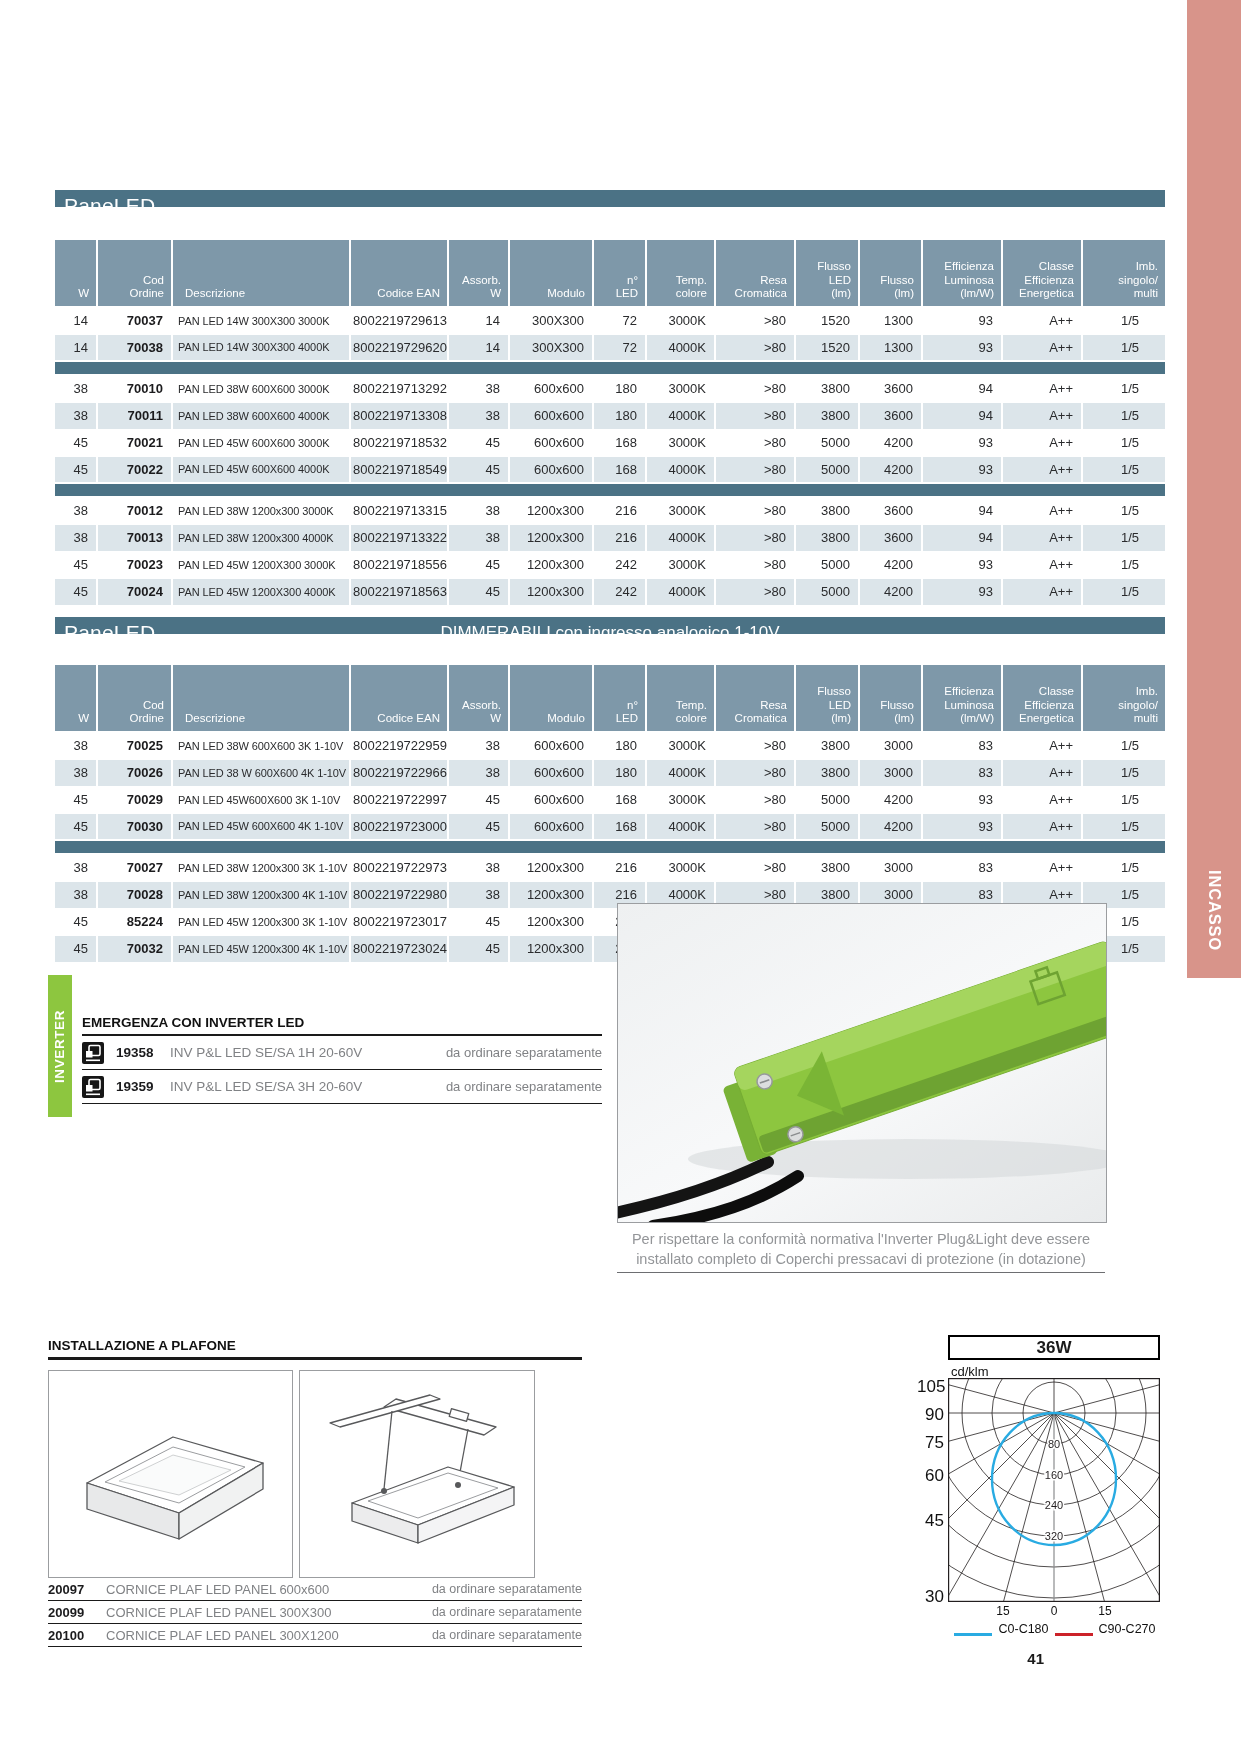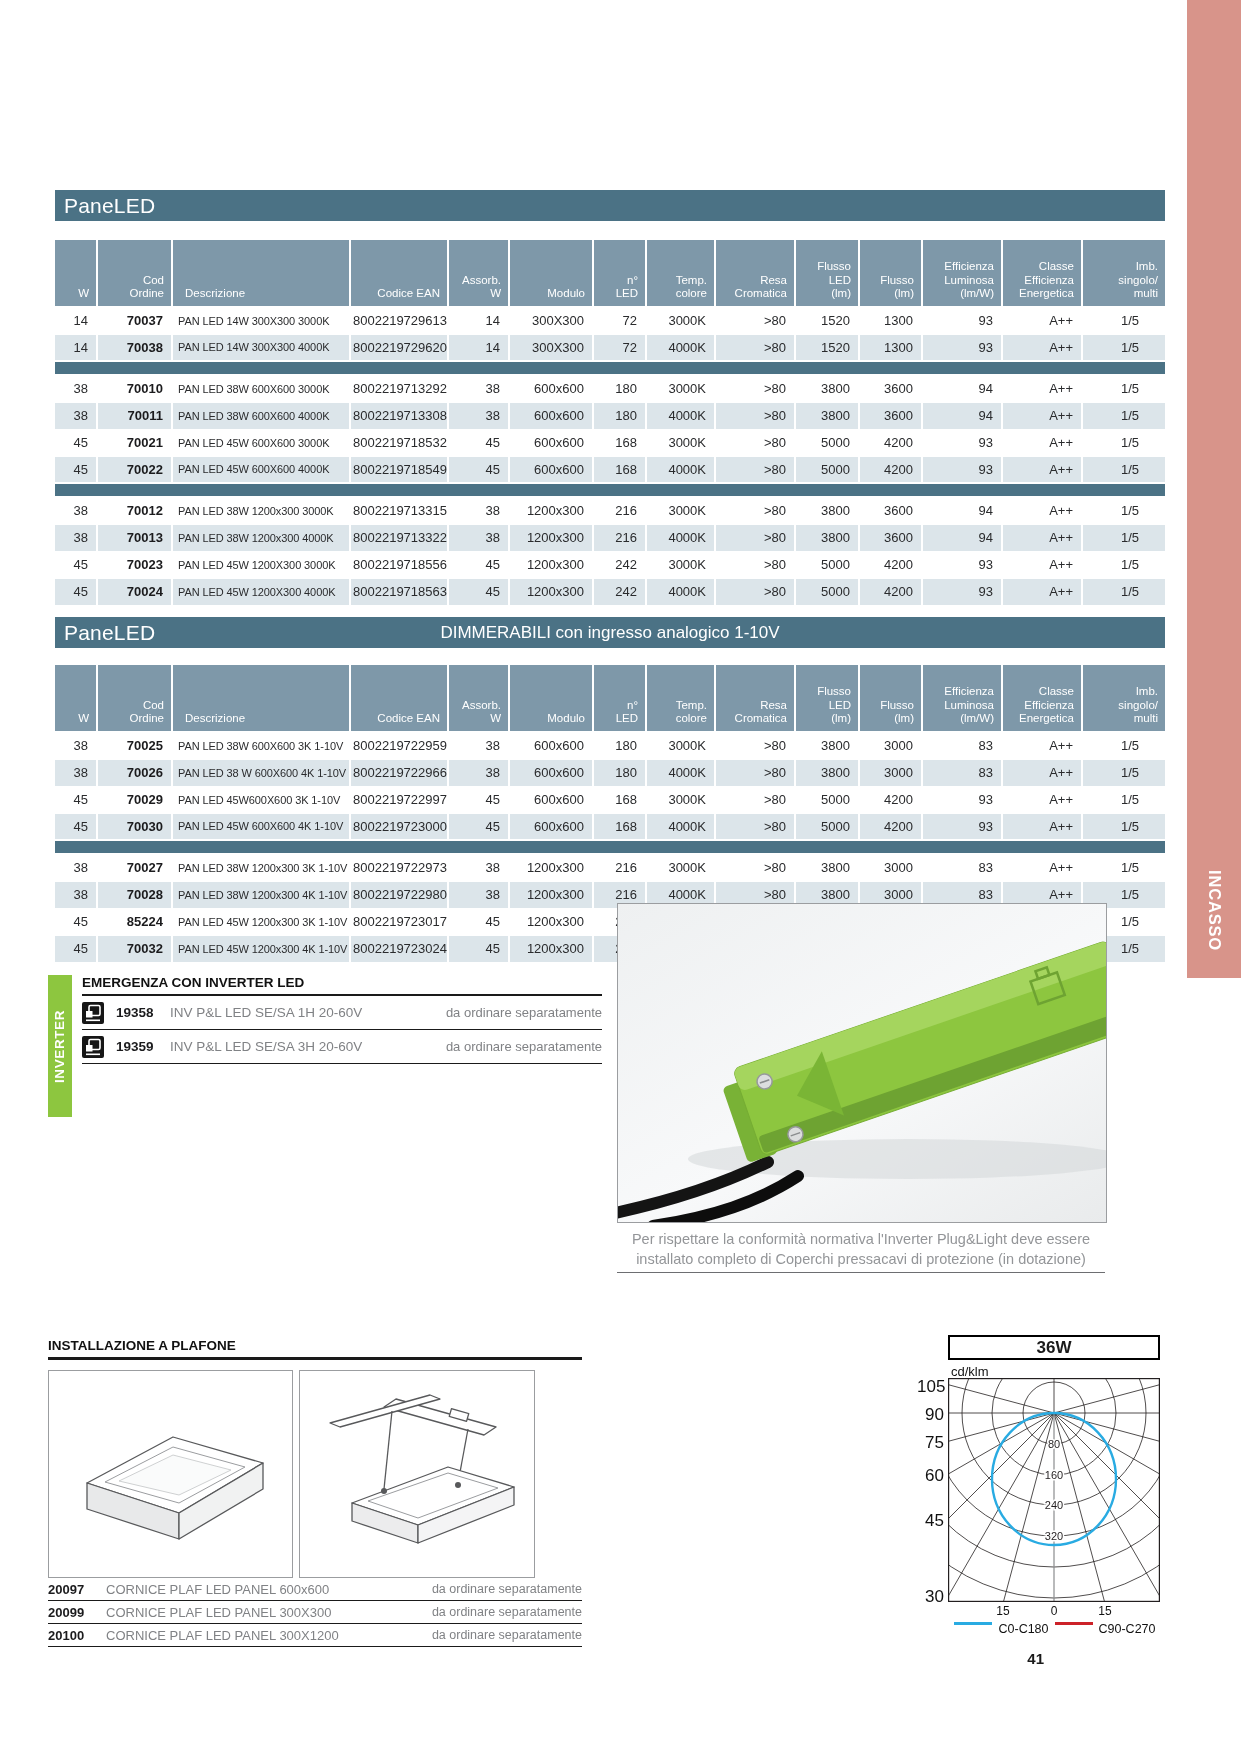--- a/index.html
+++ b/index.html
@@ -7,21 +7,21 @@
         font-family:"Liberation Sans",sans-serif;color:#1a1a1a;}
 
   
   .pinkbar{position:absolute;left:1187px;top:0;width:54px;height:978px;background:#d8948a;}
   .pinkbar .vwrap{position:absolute;left:0;top:855px;width:54px;height:110px;
         display:flex;align-items:center;justify-content:center;}
   .pinkbar .vwrap span{transform:rotate(90deg);color:#fff;font-weight:bold;font-size:16.5px;
         letter-spacing:.8px;white-space:nowrap;}
 
   
-  .secbar{position:absolute;left:55px;width:1110px;height:31px;background:#4b7285;color:#fff;}
+  .secbar{position:absolute;left:55px;width:1110px;height:17px;background:#4b7285;color:#fff;}
   .secbar .t{position:absolute;left:9px;top:4px;font-size:21px;letter-spacing:.2px;}
   .secbar .sub{position:absolute;left:0;right:0;top:6px;text-align:center;font-size:17px;}
   #bar1{top:190px;} #bar2{top:617px;}
 
   
   table.prod{position:absolute;left:55px;width:1110px;border-collapse:collapse;table-layout:fixed;}
   #tblA{top:240px;} #tblB{top:665px;}
   table.prod th{background:#7e98a9;color:#fff;font-weight:normal;font-size:11.5px;line-height:1.15;
         text-align:right;vertical-align:bottom;padding:4px 7px 6px 2px;white-space:pre-line;
         height:67px;box-sizing:border-box;border-left:2px solid #fff;border-bottom:2px solid #fff;margin-top:15px;}
@@ -37,21 +37,21 @@
   table.prod td.desc{text-align:left;font-size:11px;padding-left:5px;letter-spacing:-.1px;}
   table.prod tr.sep td{background:#4b7285;height:14px;padding:0;border-top:2px solid #fff;
         border-bottom:2px solid #fff;border-left:none;}
 
   
   .emerg{position:absolute;left:48px;top:975px;width:560px;}
   .invtab{position:absolute;left:0;top:0;width:24px;height:142px;background:#8dc63f;
         display:flex;align-items:center;justify-content:center;}
   .invtab span{transform:rotate(-90deg);color:#fff;font-weight:bold;font-size:13.5px;
         letter-spacing:.6px;white-space:nowrap;}
-  .emerg-body{margin-left:34px;width:520px;}
+  .emerg-body{margin-left:34px;width:520px;margin-top:40px;}
   .emerg-title{font-size:13.5px;font-weight:bold;color:#111;padding-bottom:4px;
         border-bottom:2.5px solid #1a1a1a;}
   .erow{display:flex;align-items:center;height:33px;border-bottom:1.5px solid #1a1a1a;}
   .pl-logo{width:22px;height:22px;margin-right:12px;flex:0 0 22px;}
   .ecode{font-weight:bold;font-size:13.5px;color:#1b1b1d;width:54px;}
   .edesc{color:#808285;font-size:13.5px;flex:1;}
   .enote{color:#808285;font-size:13px;}
 
   
   .photo{position:absolute;left:617px;top:903px;width:488px;height:318px;margin:0;
@@ -76,21 +76,21 @@
 
   
   .chart{position:absolute;left:945px;top:1335px;width:220px;height:312px;}
   .cbox{position:absolute;left:3px;top:0;width:212px;height:25px;border:2px solid #000;
         box-sizing:border-box;text-align:center;font-weight:bold;font-size:17px;line-height:21px;}
   .cunits{position:absolute;left:6px;top:29px;font-size:13px;color:#111;}
   .csvg{position:absolute;left:3px;top:43px;}
   .clbl{position:absolute;left:-28px;width:27px;text-align:right;font-size:17px;color:#111;}
   .cxl{position:absolute;font-size:12px;width:24px;text-align:center;color:#111;}
   .legend{position:absolute;top:287px;left:0;width:220px;display:flex;justify-content:center;
-        gap:6px;align-items:flex-start;font-size:12.5px;color:#111;}
+        gap:6px;align-items:flex-end;font-size:12.5px;color:#111;}
   .legline{width:38px;height:3px;}
 
   .pagenum{position:absolute;left:1000px;top:1650px;width:44px;text-align:right;
         font-weight:bold;font-size:15px;color:#1a1a1a;}
 </style>
 </head>
 <body>
 
 <div class="page">
 

